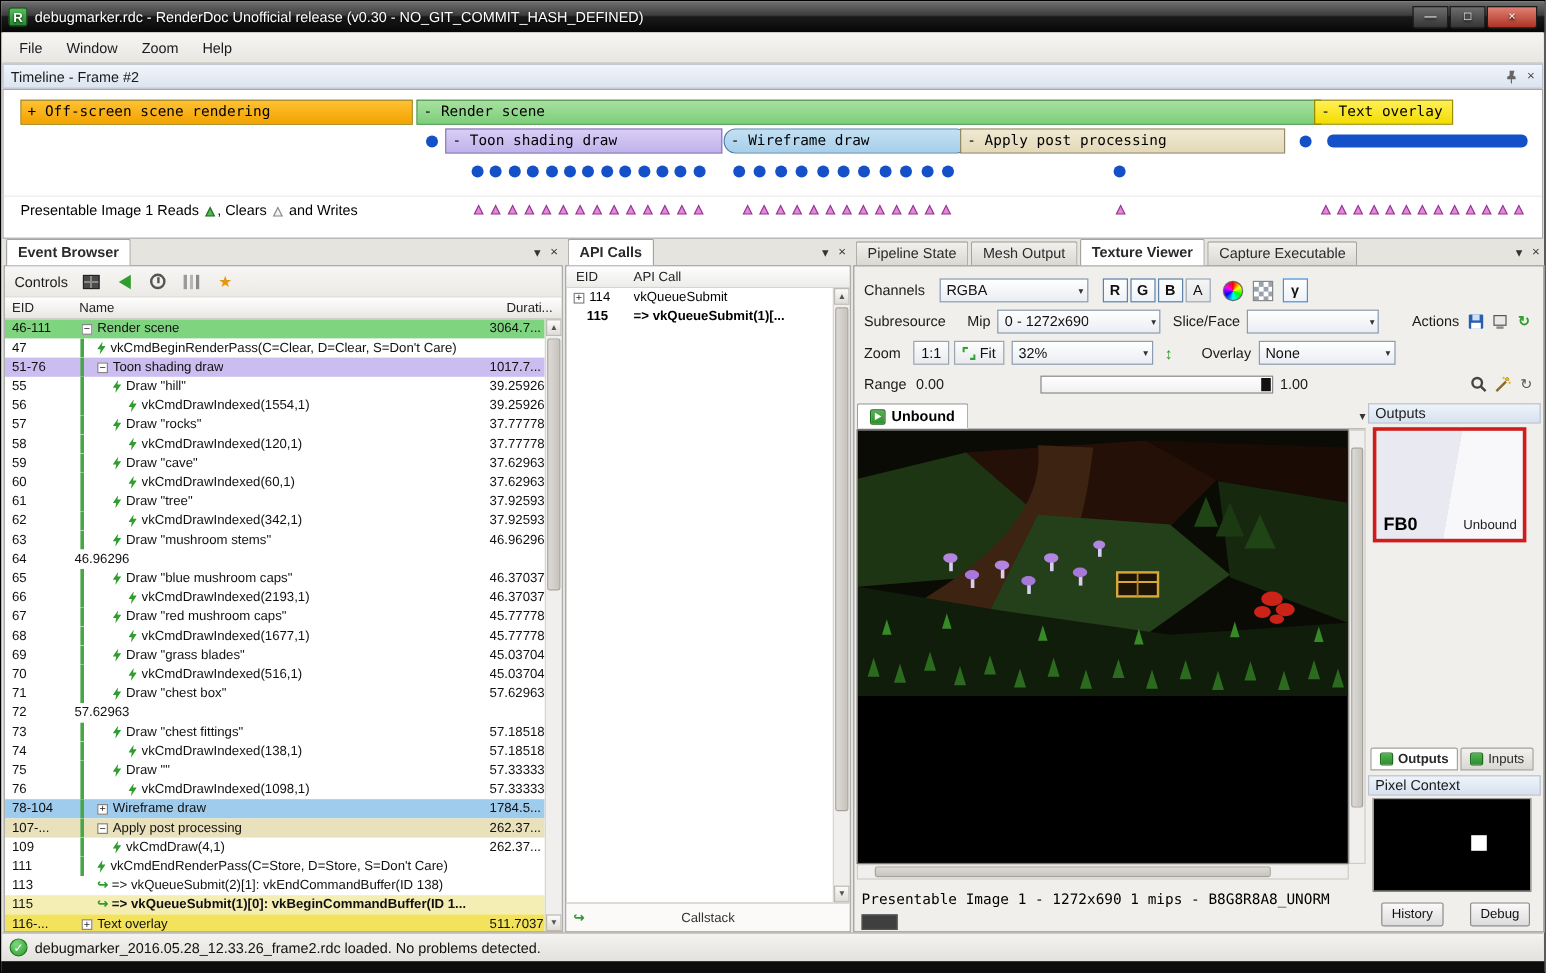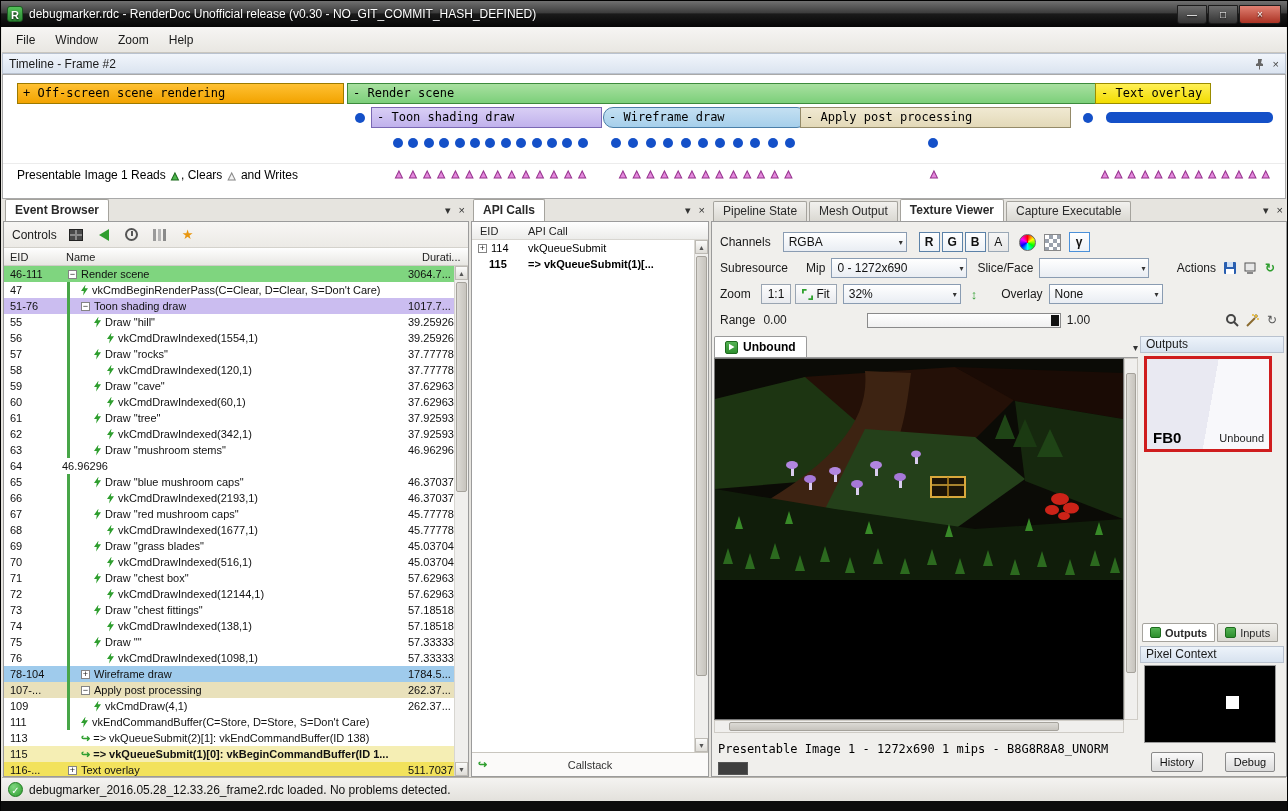--- a/index.html
+++ b/index.html
@@ -512,26 +512,20 @@
             <div class="c-name">
               <span class="guide"></span>
               <span class="ind" style="width: 30px;"></span>
               <span class="flash"></span>
               <span class="ntext">Draw "chest box"</span>
             </div>
             <div class="c-dur">57.62963</div>
           </div>
           <div class="erow">
             <div class="c-eid">72</div>
-            <div class="c-name">
-              <span class="guide"></span>
-              <span class="ind" style="width: 43px;"></span>
-              <span class="flash"></span>
-              <span class="ntext">vkCmdDrawIndexed(12144,1)</span>
-            </div>
             <div class="c-dur">57.62963</div>
           </div>
           <div class="erow">
             <div class="c-eid">73</div>
             <div class="c-name">
               <span class="guide"></span>
               <span class="ind" style="width: 30px;"></span>
               <span class="flash"></span>
               <span class="ntext">Draw "chest fittings"</span>
             </div>
@@ -596,21 +590,21 @@
               <span class="ntext">vkCmdDraw(4,1)</span>
             </div>
             <div class="c-dur">262.37...</div>
           </div>
           <div class="erow">
             <div class="c-eid">111</div>
             <div class="c-name">
               <span class="guide"></span>
               <span class="ind" style="width: 17px;"></span>
               <span class="flash"></span>
-              <span class="ntext">vkEndCommandBuffer(C=Store, D=Store, S=Don't Care)</span>
+              <span class="ntext">vkCmdEndRenderPass(C=Store, D=Store, S=Don't Care)</span>
             </div>
             <div class="c-dur"></div>
           </div>
           <div class="erow">
             <div class="c-eid">113</div>
             <div class="c-name">
               <span class="ind" style="width: 17px;"></span>
               <span class="jarrow">↪</span>
               <span class="ntext">=&gt; vkQueueSubmit(2)[1]: vkEndCommandBuffer(ID 138)</span>
             </div>

